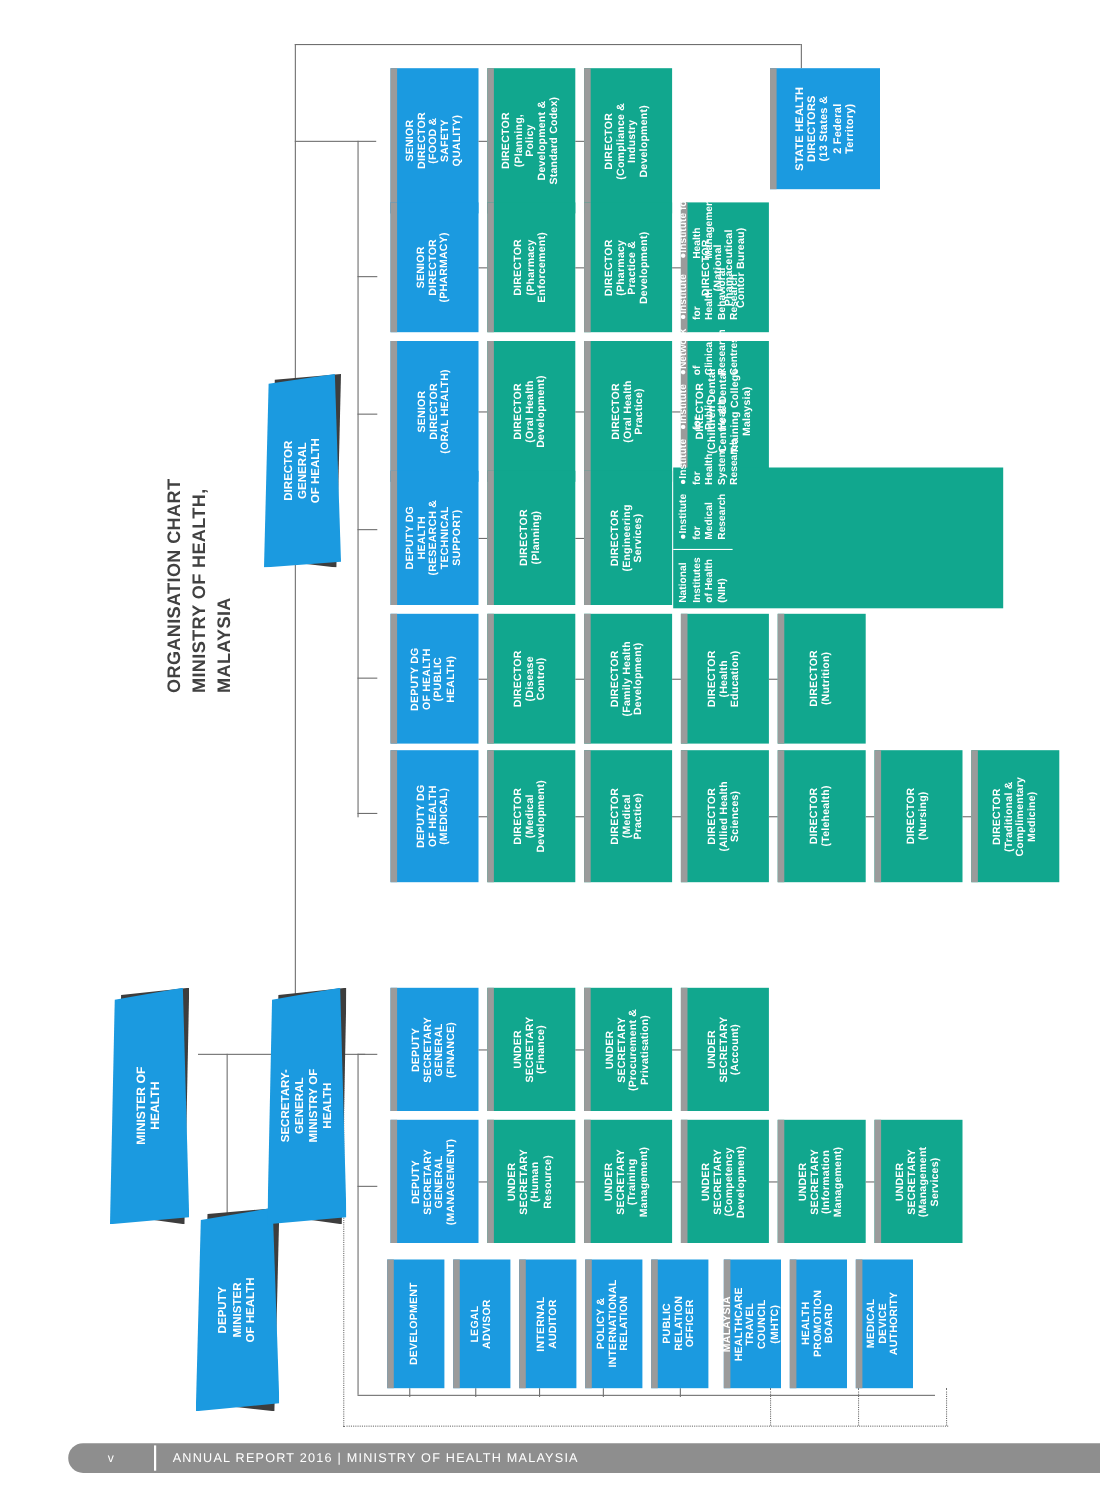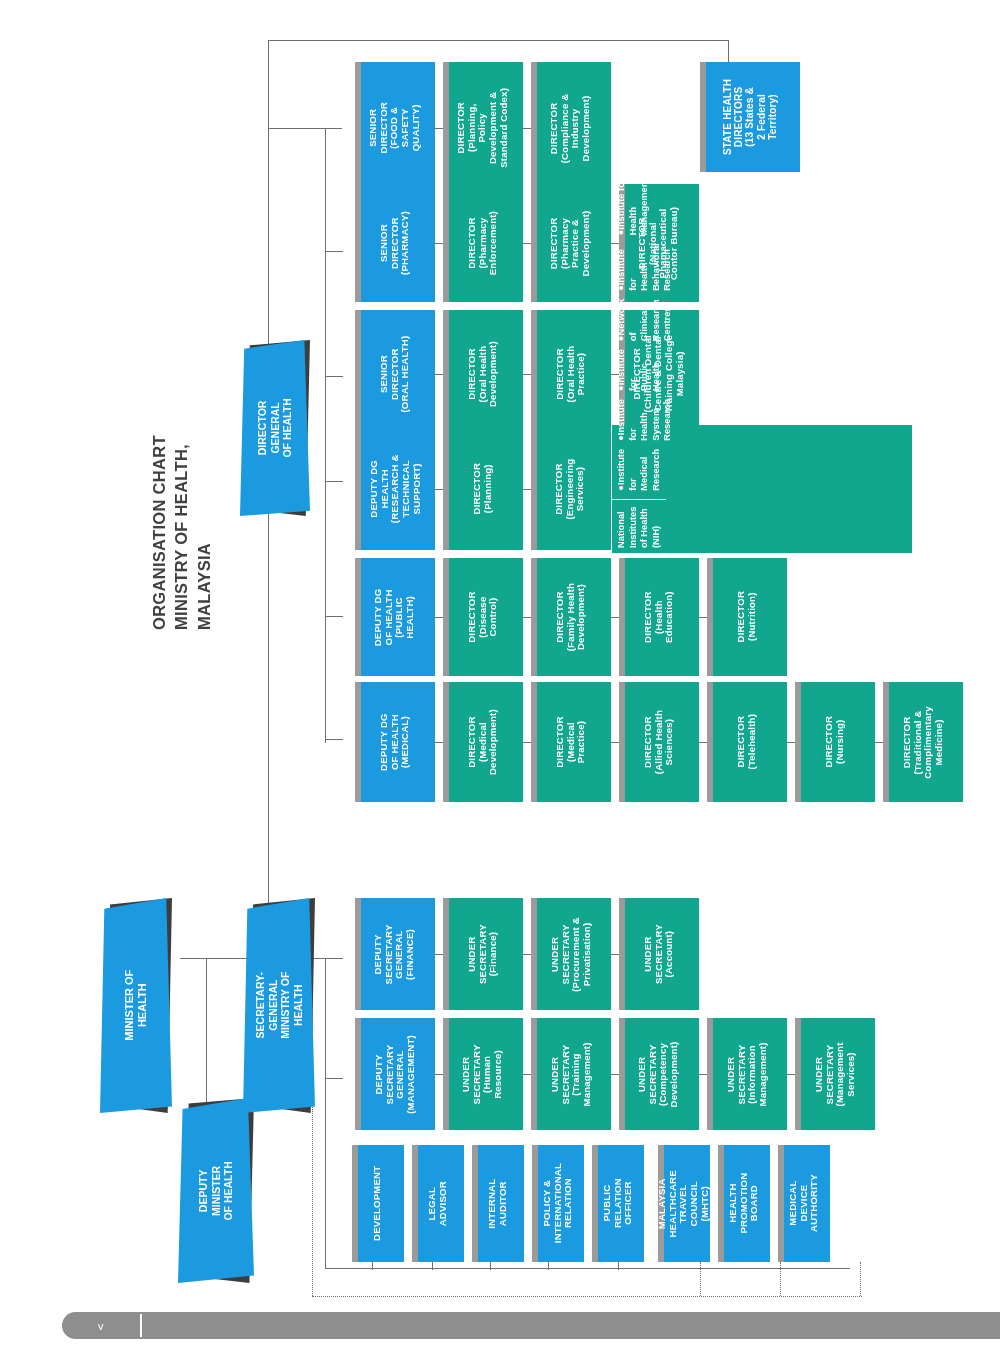--- a/index.html
+++ b/index.html
@@ -437,14 +437,15 @@
       <div class="txt" style="font-size: 9.6px; max-width: 107px;">MEDICAL
 DEVICE
 AUTHORITY</div>
     </div>
   </div>
 
 <div id="footer">
   <div id="footer-bar">
     <div id="footer-page">v</div>
     <div id="footer-sep"></div>
+    <div id="footer-text">ANNUAL REPORT 2016 | MINISTRY OF HEALTH MALAYSIA</div>
   </div>
 </div>
 
 </body></html>

